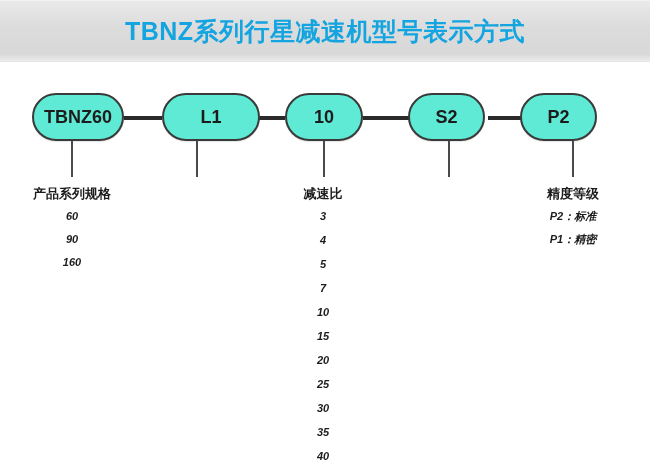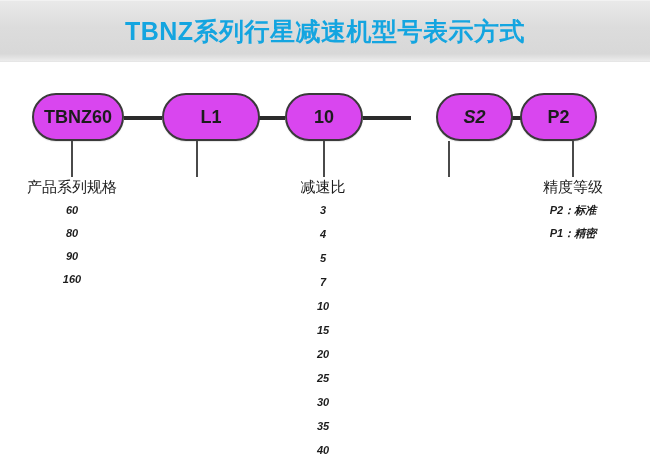--- a/index.html
+++ b/index.html
@@ -48,21 +48,21 @@
     height: 408px;
   }
 
   
   .code-box {
     position: absolute;
     top: 31px;
     height: 48px;
     border: 2px solid #3a3a3a;
     border-radius: 24px;
-    background: #d946ef;
+    background: #5eead4;
     box-sizing: border-box;
     display: flex;
     align-items: center;
     justify-content: center;
     color: #1c1c1c;
     font-size: 18px;
     font-weight: bold;
     box-shadow: 0 1px 1px rgba(0,0,0,0.10);
   }
 
@@ -84,25 +84,26 @@
   }
 
   
   .legend-col {
     position: absolute;
     top: 116px;
     text-align: center;
     color: #1c1c1c;
   }
   .legend-title {
-    font-size: 15px;
-    font-weight: normal;
+    font-size: 13px;
+    font-weight: bold;
     margin-bottom: 9px;
     white-space: nowrap;
     line-height: 1.2;
+    margin-top: 8px;
   }
   .legend-item {
     font-size: 11px;
     font-weight: bold;
     line-height: 1.0;
     margin-bottom: 12px;
     white-space: nowrap;
     font-style: italic;
   }
   .legend-item.dense {
@@ -126,34 +127,33 @@
   <div class="connector-h" style="left:239px;  width:46px;"></div>
   <div class="connector-h" style="left:363px;  width:48px;"></div>
   <div class="connector-h" style="left:488px;  width:46px;"></div>
 
   <div class="code-box" style="left:32px;  width:92px;">TBNZ60</div>
 
   <div class="code-box" style="left:162px; width:98px;">L1</div>
 
   <div class="code-box" style="left:285px; width:78px;">10</div>
 
-  <div class="code-box" style="left:436px; width:77px;font-style:italic;">S2</div>
+  <div class="code-box" style="left:408px; width:77px;">S2</div>
 
   <div class="code-box" style="left:520px; width:77px;">P2</div>
 
   <div class="drop-line" style="left:71px;"></div>
   <div class="drop-line" style="left:196px;"></div>
   <div class="drop-line" style="left:323px;"></div>
   <div class="drop-line" style="left:448px;"></div>
   <div class="drop-line" style="left:572px;"></div>
 
   <div class="legend-col" style="left:12px; width:120px;">
     <div class="legend-title">产品系列规格</div>
     <div class="legend-item">60</div>
-    <div class="legend-item">80</div>
     <div class="legend-item">90</div>
     <div class="legend-item">160</div>
   </div>
 
 
   <div class="legend-col" style="left:274px; width:98px;">
     <div class="legend-title">减速比</div>
     <div class="legend-item dense">3</div>
     <div class="legend-item dense">4</div>
     <div class="legend-item dense">5</div>

